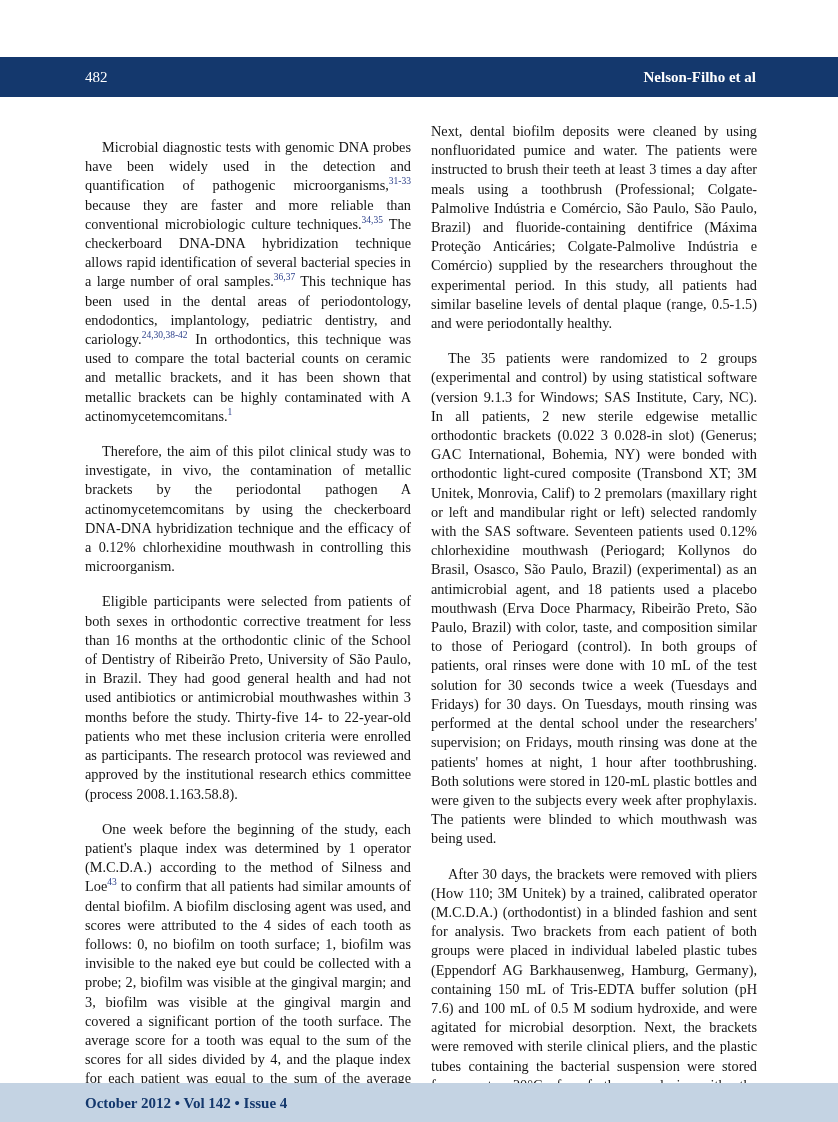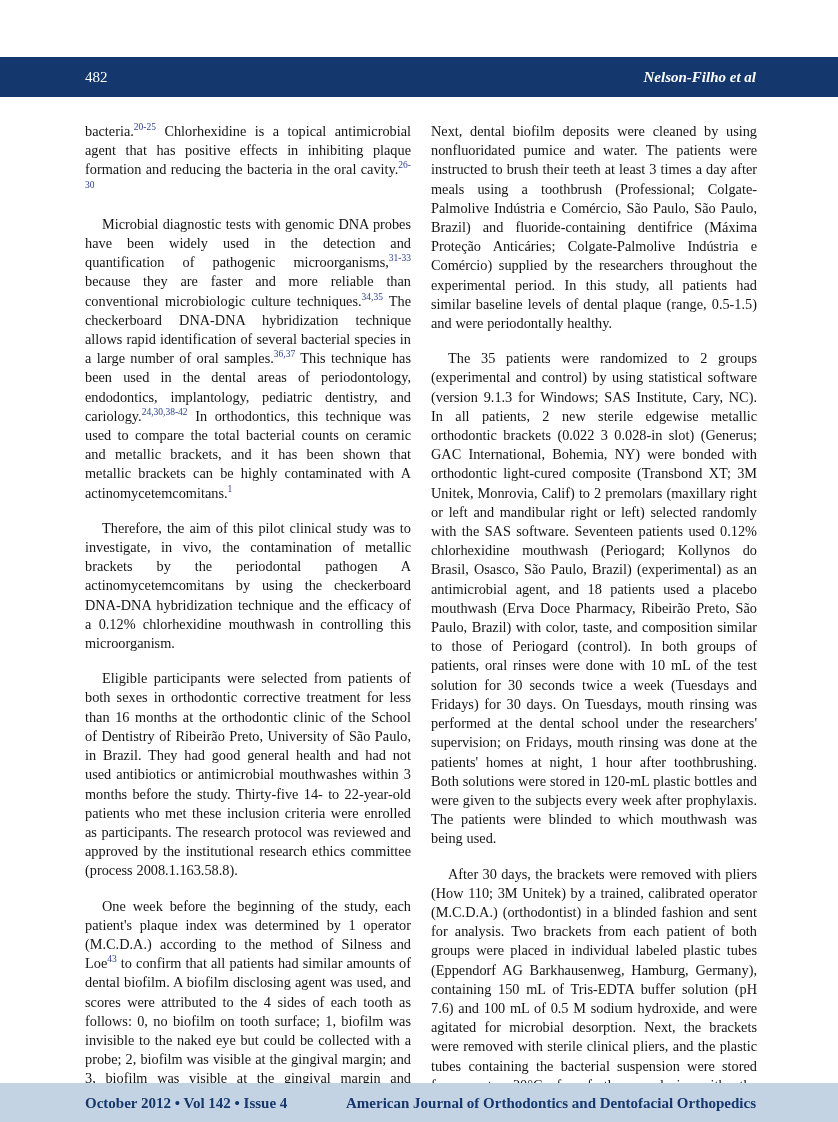--- a/index.html
+++ b/index.html
@@ -13,21 +13,21 @@
   .header-bar {
     position:absolute; left:0; top:57px;
     width:838px; height:40px;
     background:#14386d;
     color:#ffffff;
     display:flex; justify-content:space-between; align-items:center;
     padding:0 82px 0 85px; box-sizing:border-box;
     font-size:15px;
   }
   .header-bar .page-num { font-weight:400; }
-  .header-bar .running-head { font-weight:600;font-style:italic; }
+  .header-bar .running-head { font-weight:600; }
   .content {
     position:absolute; top:122px; left:85px;
     width:672px;
     display:flex; gap:20px;
   }
   .col { width:326px; }
   .col p {
     margin:0;
     text-align:justify;
     font-size:14.3px;
@@ -67,34 +67,32 @@
 <div class="page">
 
   <div class="header-bar">
     <span class="page-num">482</span>
     <span class="running-head">Nelson-Filho et al</span>
   </div>
 
   <div class="content">
 
     <div class="col">
-      <p>bacteria.<sup>20-25</sup> Chlorhexidine is a topical antimicrobial agent that has positive effects in inhibiting plaque formation and reducing the bacteria in the oral cavity.<sup>26-30</sup></p>
       <p class="indent">Microbial diagnostic tests with genomic DNA probes have been widely used in the detection and quantification of pathogenic microorganisms,<sup>31-33</sup> because they are faster and more reliable than conventional microbiologic culture techniques.<sup>34,35</sup> The checkerboard DNA-DNA hybridization technique allows rapid identification of several bacterial species in a large number of oral samples.<sup>36,37</sup> This technique has been used in the dental areas of periodontology, endodontics, implantology, pediatric dentistry, and cariology.<sup>24,30,38-42</sup> In orthodontics, this technique was used to compare the total bacterial counts on ceramic and metallic brackets, and it has been shown that metallic brackets can be highly contaminated with A actinomycetemcomitans.<sup>1</sup></p>
       <p class="indent">Therefore, the aim of this pilot clinical study was to investigate, in vivo, the contamination of metallic brackets by the periodontal pathogen A actinomycetemcomitans by using the checkerboard DNA-DNA hybridization technique and the efficacy of a 0.12% chlorhexidine mouthwash in controlling this microorganism.</p>
       <p class="indent">Eligible participants were selected from patients of both sexes in orthodontic corrective treatment for less than 16 months at the orthodontic clinic of the School of Dentistry of Ribeirão Preto, University of São Paulo, in Brazil. They had good general health and had not used antibiotics or antimicrobial mouthwashes within 3 months before the study. Thirty-five 14- to 22-year-old patients who met these inclusion criteria were enrolled as participants. The research protocol was reviewed and approved by the institutional research ethics committee (process 2008.1.163.58.8).</p>
       <p class="indent">One week before the beginning of the study, each patient's plaque index was determined by 1 operator (M.C.D.A.) according to the method of Silness and Loe<sup>43</sup> to confirm that all patients had similar amounts of dental biofilm. A biofilm disclosing agent was used, and scores were attributed to the 4 sides of each tooth as follows: 0, no biofilm on tooth surface; 1, biofilm was invisible to the naked eye but could be collected with a probe; 2, biofilm was visible at the gingival margin; and 3, biofilm was visible at the gingival margin and covered a significant portion of the tooth surface. The average score for a tooth was equal to the sum of the scores for all sides divided by 4, and the plaque index for each patient was equal to the sum of the average scores for all teeth divided by the number of teeth.</p>
     </div>
 
     <div class="col">
       <p>Next, dental biofilm deposits were cleaned by using nonfluoridated pumice and water. The patients were instructed to brush their teeth at least 3 times a day after meals using a toothbrush (Professional; Colgate-Palmolive Indústria e Comércio, São Paulo, São Paulo, Brazil) and fluoride-containing dentifrice (Máxima Proteção Anticáries; Colgate-Palmolive Indústria e Comércio) supplied by the researchers throughout the experimental period. In this study, all patients had similar baseline levels of dental plaque (range, 0.5-1.5) and were periodontally healthy.</p>
       <p class="indent">The 35 patients were randomized to 2 groups (experimental and control) by using statistical software (version 9.1.3 for Windows; SAS Institute, Cary, NC). In all patients, 2 new sterile edgewise metallic orthodontic brackets (0.022 3 0.028-in slot) (Generus; GAC International, Bohemia, NY) were bonded with orthodontic light-cured composite (Transbond XT; 3M Unitek, Monrovia, Calif) to 2 premolars (maxillary right or left and mandibular right or left) selected randomly with the SAS software. Seventeen patients used 0.12% chlorhexidine mouthwash (Periogard; Kollynos do Brasil, Osasco, São Paulo, Brazil) (experimental) as an antimicrobial agent, and 18 patients used a placebo mouthwash (Erva Doce Pharmacy, Ribeirão Preto, São Paulo, Brazil) with color, taste, and composition similar to those of Periogard (control). In both groups of patients, oral rinses were done with 10 mL of the test solution for 30 seconds twice a week (Tuesdays and Fridays) for 30 days. On Tuesdays, mouth rinsing was performed at the dental school under the researchers' supervision; on Fridays, mouth rinsing was done at the patients' homes at night, 1 hour after toothbrushing. Both solutions were stored in 120-mL plastic bottles and were given to the subjects every week after prophylaxis. The patients were blinded to which mouthwash was being used.</p>
       <p class="indent">After 30 days, the brackets were removed with pliers (How 110; 3M Unitek) by a trained, calibrated operator (M.C.D.A.) (orthodontist) in a blinded fashion and sent for analysis. Two brackets from each patient of both groups were placed in individual labeled plastic tubes (Eppendorf AG Barkhausenweg, Hamburg, Germany), containing 150 mL of Tris-EDTA buffer solution (pH 7.6) and 100 mL of 0.5 M sodium hydroxide, and were agitated for microbial desorption. Next, the brackets were removed with sterile clinical pliers, and the plastic tubes containing the bacterial suspension were stored frozen at –20°C for further analysis with the checkerboard DNA-DNA hybridization technique.<sup>31</sup> The patients received new brackets, and corrective orthodontic treatment proceeded as planned.</p>
       <p class="indent">The DNA probe was prepared by using whole genomic DNA from A actinomycetemcomitans (strains</p>
     </div>
 
   </div>
 
   <div class="footer-bar">
     <span>October 2012 • Vol 142 • Issue 4</span>
-    <span>American Journal of Orthodontics and Dentofacial Orthopedics</span>
   </div>
 
 </div>
 
 </body></html>

